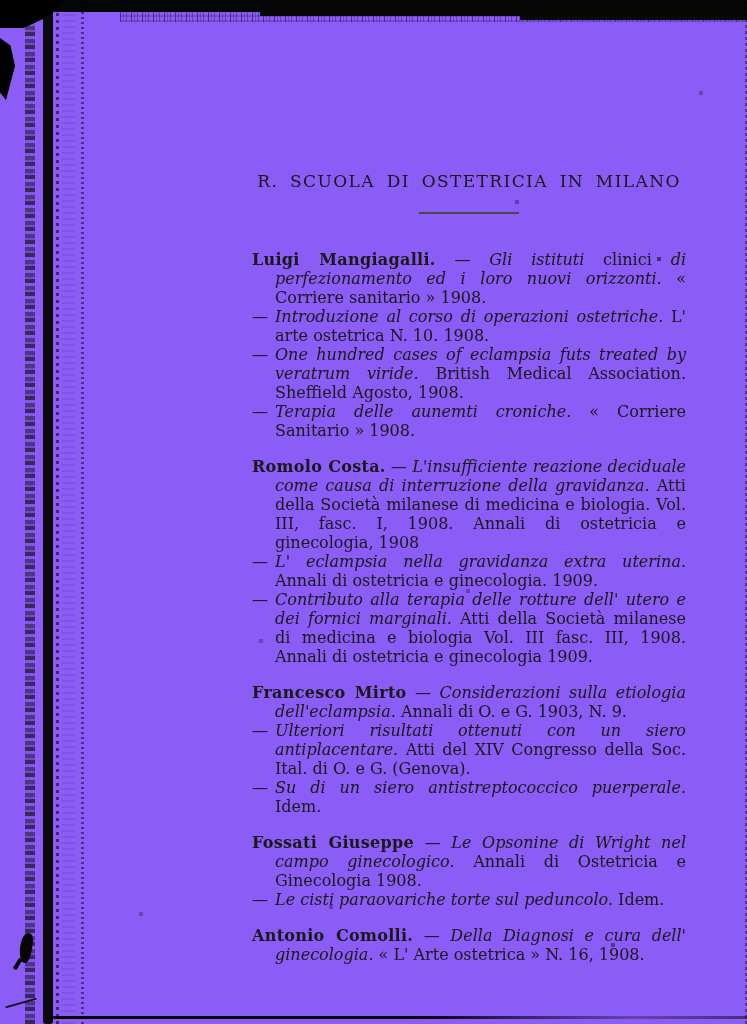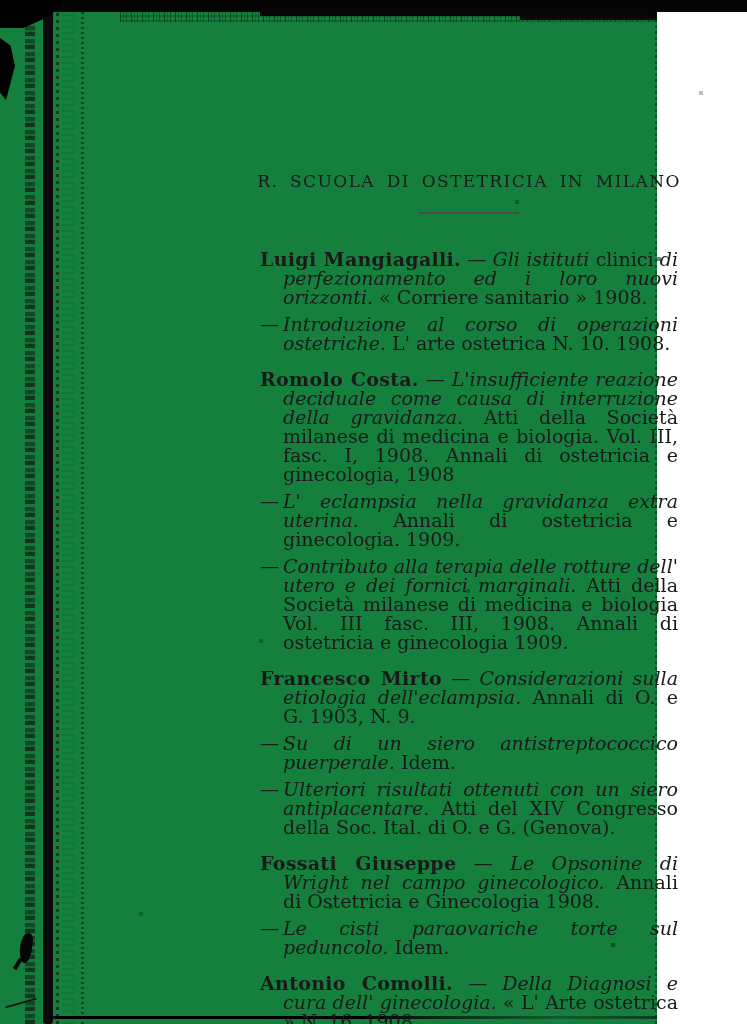--- a/index.html
+++ b/index.html
@@ -4,22 +4,22 @@
 <style>
   html, body {
     margin: 0; padding: 0;
     width: 747px; height: 1024px;
     background: #ffffff;
     overflow: hidden;
     font-family: "DejaVu Serif", "Liberation Serif", serif;
   }
   #scan-page {
     position: relative;
-    width: 657px; height: 1024px;
-    background: #15803d;
+    width: 747px; height: 1024px;
+    background: #8b5cf6;
   }
 
   
   .artifact { position: absolute; pointer-events: none; }
   .top-bar        { top: 0; left: 0; width: 747px; height: 12px; background: #050505; }
   .top-bar-step1  { top: 12px; left: 260px; right: 0; height: 4px; background: #070707; }
   .top-bar-step2  { top: 16px; left: 520px; right: 0; height: 4px; background: #0a0a0a; }
   .top-noise {
     top: 12px; left: 120px; right: 0; height: 10px; opacity: .55;
     background:
@@ -96,22 +96,22 @@
     letter-spacing: 1.4px; word-spacing: 5px;
     text-align: center; white-space: nowrap;
   }
   #title-rule {
     width: 100px; height: 0; margin: 21px auto 0;
     border: none; border-top: 2px solid #4a4a4a;
   }
   #bib-entries { margin-top: 36px; }
   .entry { margin: 0 0 17px 0; }
   .work {
-    margin: 8px; padding-left: 23px; text-indent: -23px;
-    font-size: 19px; line-height: 19px; text-align: justify;
+    margin: 0; padding-left: 23px; text-indent: -23px;
+    font-size: 16px; line-height: 19px; text-align: justify;
   }
   .author { font-weight: bold; letter-spacing: .3px; }
   .sep { font-style: normal; }
   .dash { display: inline-block; width: 23px; text-indent: 0; }
   .it { font-style: italic; }
   .ro { font-style: normal; }
 </style>
 </head>
 <body>
 
@@ -134,30 +134,32 @@
   <div class="artifact right-edge"></div>
   <div class="artifact stray-dots"></div>
 
   <div id="content">
     <h1 id="page-title">R. SCUOLA DI OSTETRICIA IN MILANO</h1>
     <hr id="title-rule">
     <div id="bib-entries">
         <div class="entry">
           <p class="work"><span class="author">Luigi Mangiagalli.</span><span class="sep"> — </span><span class="it">Gli istituti</span><span class="ro"> clinici </span><span class="it">di perfezionamento ed i loro nuovi orizzonti.</span><span class="ro"> « Corriere sanitario » 1908.</span></p>
           <p class="work"><span class="dash">—</span><span class="it">Introduzione al corso di operazioni ostetriche.</span><span class="ro"> L' arte ostetrica N. 10. 1908.</span></p>
+          <p class="work"><span class="dash">—</span><span class="it">One hundred cases of eclampsia futs treated by veratrum viride.</span><span class="ro"> British Medical Association. Sheffield Agosto, 1908.</span></p>
+          <p class="work"><span class="dash">—</span><span class="it">Terapia delle aunemti croniche.</span><span class="ro"> « Corriere Sanitario » 1908.</span></p>
         </div>
         <div class="entry">
           <p class="work"><span class="author">Romolo Costa.</span><span class="sep"> — </span><span class="it">L'insufficiente reazione deciduale come causa di interruzione della gravidanza.</span><span class="ro"> Atti della Società milanese di medicina e biologia. Vol. III, fasc. I, 1908. Annali di ostetricia e ginecologia, 1908</span></p>
           <p class="work"><span class="dash">—</span><span class="it">L' eclampsia nella gravidanza extra uterina.</span><span class="ro"> Annali di ostetricia e ginecologia. 1909.</span></p>
           <p class="work"><span class="dash">—</span><span class="it">Contributo alla terapia delle rotture dell' utero e dei fornici marginali.</span><span class="ro"> Atti della Società milanese di medicina e biologia Vol. III fasc. III, 1908. Annali di ostetricia e ginecologia 1909.</span></p>
         </div>
         <div class="entry">
           <p class="work"><span class="author">Francesco Mirto</span><span class="sep"> — </span><span class="it">Considerazioni sulla etiologia dell'eclampsia.</span><span class="ro"> Annali di O. e G. 1903, N. 9.</span></p>
+          <p class="work"><span class="dash">—</span><span class="it">Ulteriori risultati ottenuti con un siero antiplacentare.</span><span class="ro"> Atti del XIV Congresso della Soc. Ital. di O. e G. (Genova).</span></p>
           <p class="work"><span class="dash">—</span><span class="it">Su di un siero antistreptococcico puerperale.</span><span class="ro"> Idem.</span></p>
-          <p class="work"><span class="dash">—</span><span class="it">Ulteriori risultati ottenuti con un siero antiplacentare.</span><span class="ro"> Atti del XIV Congresso della Soc. Ital. di O. e G. (Genova).</span></p>
         </div>
         <div class="entry">
           <p class="work"><span class="author">Fossati Giuseppe</span><span class="sep"> — </span><span class="it">Le Opsonine di Wright nel campo ginecologico.</span><span class="ro"> Annali di Ostetricia e Ginecologia 1908.</span></p>
           <p class="work"><span class="dash">—</span><span class="it">Le cisti paraovariche torte sul peduncolo.</span><span class="ro"> Idem.</span></p>
         </div>
         <div class="entry">
           <p class="work"><span class="author">Antonio Comolli.</span><span class="sep"> — </span><span class="it">Della Diagnosi e cura dell' ginecologia.</span><span class="ro"> « L' Arte ostetrica » N. 16, 1908.</span></p>
         </div>
       </div>
   </div>

